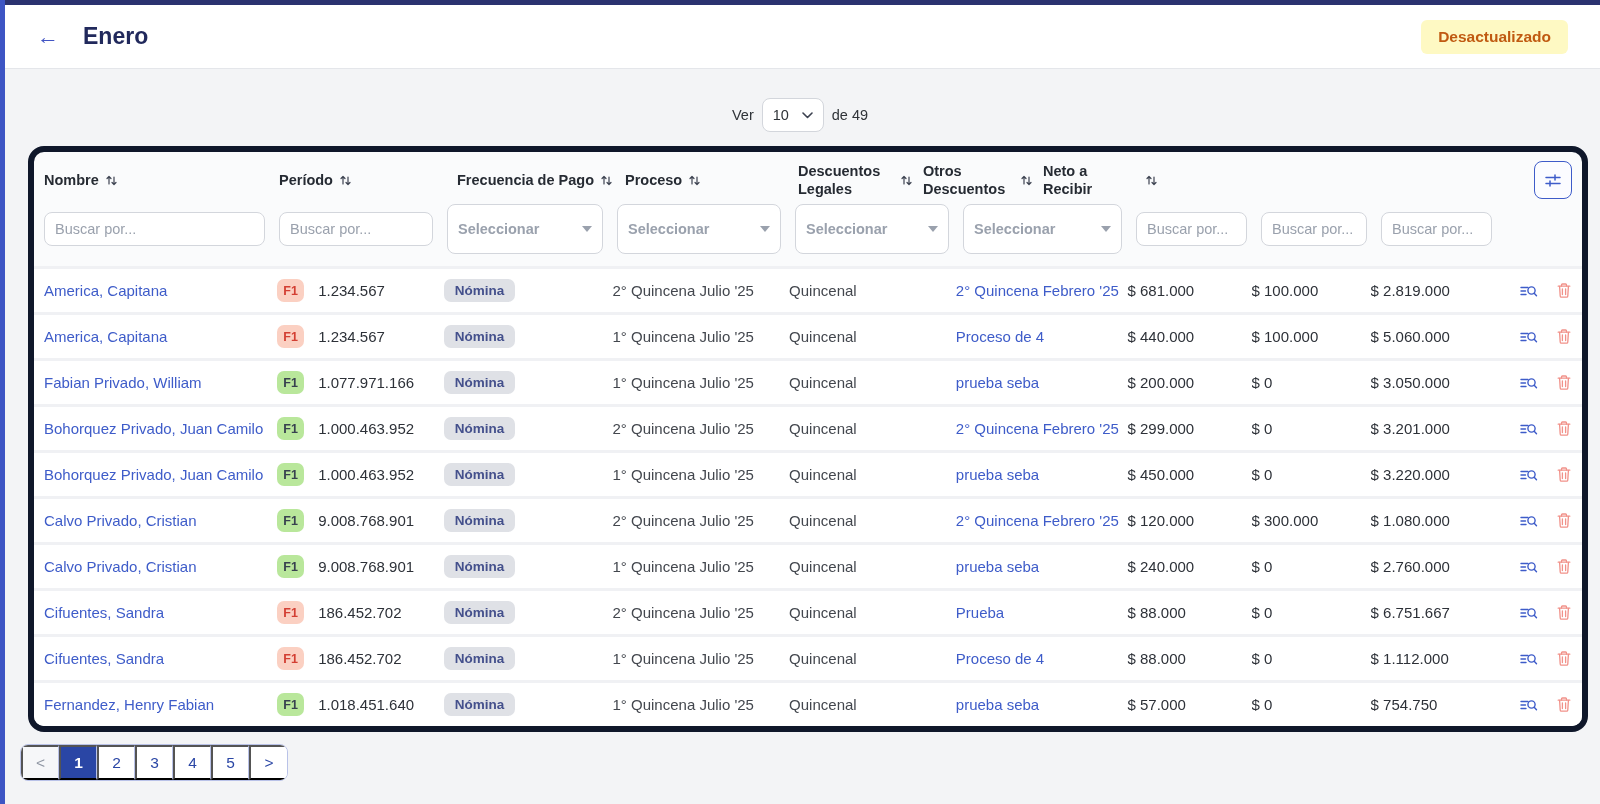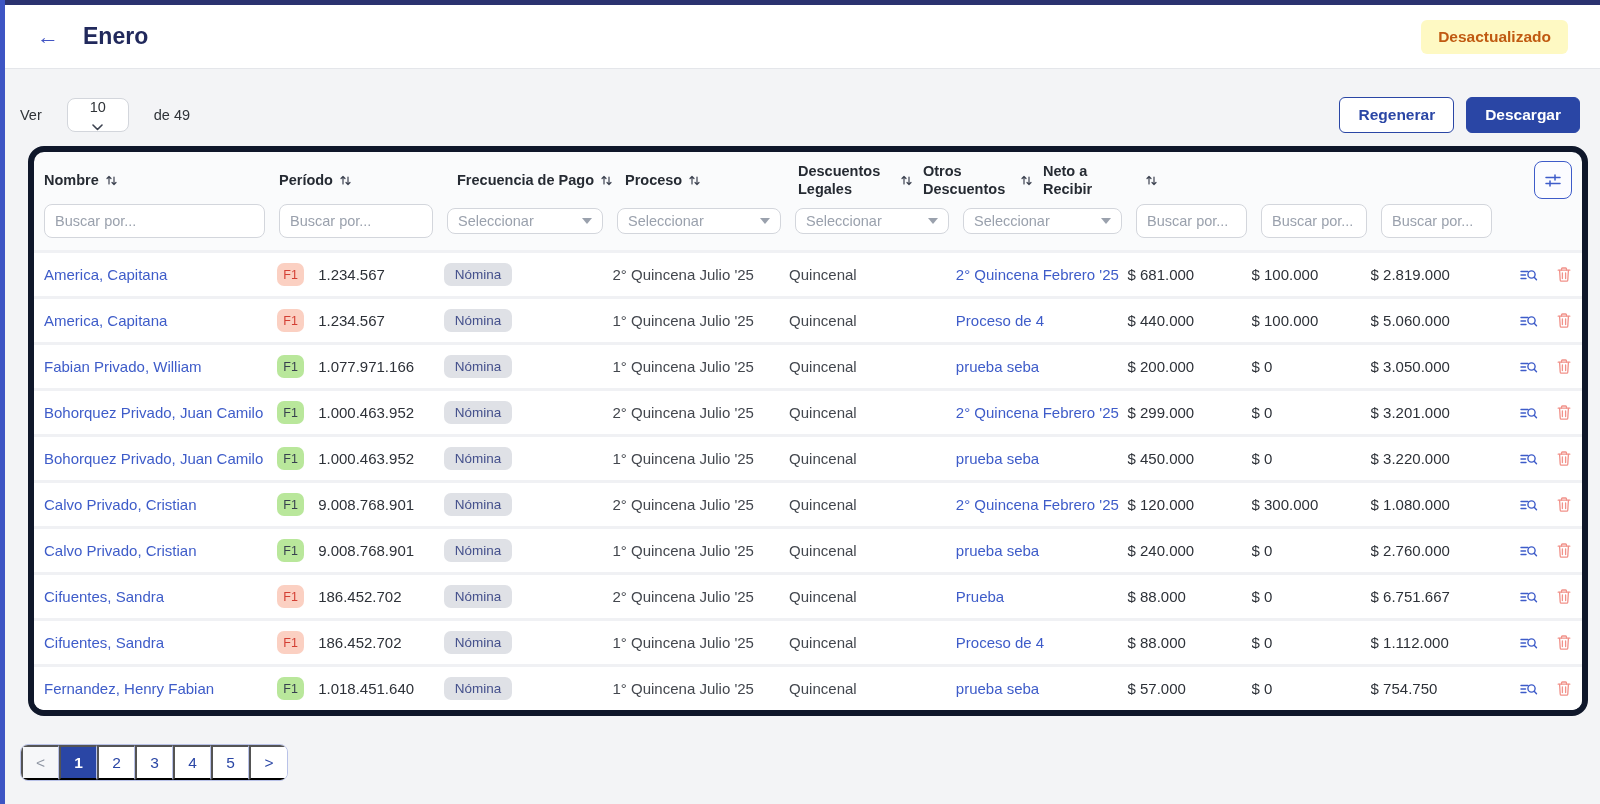--- a/index.html
+++ b/index.html
@@ -12,52 +12,52 @@
 
   
   .header-band { position:absolute; top:5px; left:5px; width:1595px; height:64px; background:#ffffff; border-bottom:1px solid #e4e6ea; display:flex; align-items:center; padding:0 32px; }
   .back-btn { color:#4255c4; font-size:22px; cursor:pointer; margin-right:24px; line-height:1; }
   .page-title { color:#21295c; font-size:23px; font-weight:700; }
   .status-badge { margin-left:auto; background:#fef9c3; color:#c05a11; font-size:15.5px; font-weight:600; padding:8px 17px; border-radius:6px; }
 
   
   .toolbar { position:absolute; top:96px; left:20px; width:1560px; height:38px; display:flex; align-items:center;justify-content:center; }
   .ver-label, .total-label { font-size:14.5px; color:#2f3338; }
-  .pagesize-select { display:inline-flex; align-items:center; justify-content:space-between; width:62px; height:34px; border:1px solid #d3d6dc; border-radius:8px; background:#fff; margin:0 25px; padding:0 10px; font-size:14.5px; color:#2f3338; cursor:pointer;flex-direction:column; }
+  .pagesize-select { display:inline-flex; align-items:center; justify-content:space-between; width:62px; height:34px; border:1px solid #d3d6dc; border-radius:8px; background:#fff; margin:0 8px; padding:0 10px; font-size:14.5px; color:#2f3338; cursor:pointer; }
   .toolbar-buttons { margin-left:auto; display:flex; gap:12px; }
   .btn-outline { background:#fff; border:1px solid #2a46a5; color:#2a46a5; font-size:15.5px; font-weight:600; border-radius:6px; padding:8px 18px; cursor:pointer; font-family:inherit; }
   .btn-solid { background:#2a46a5; border:1px solid #2a46a5; color:#fff; font-size:15.5px; font-weight:600; border-radius:6px; padding:8px 18px; cursor:pointer; font-family:inherit; }
 
   
   .card { position:absolute; top:146px; left:20px; width:1560px; background:#fafbfc; border:6px solid #0f172a; border-radius:16px; padding:0 10px; overflow:hidden;margin-left:8px; }
   .thead-labels { display:flex; align-items:center; min-height:52px; padding-top:4px; }
   .thead-filters { display:flex; align-items:center; padding-bottom:12px; }
   .hcell { display:flex; align-items:center; gap:6px; padding-right:10px; }
   .hlabel { font-size:14.5px; font-weight:700; color:#262b33; line-height:1.25; }
   .sort-icon { flex:0 0 auto; display:inline-flex; cursor:pointer; }
   .fcell { padding-right:14px; }
   .filter-input { width:100%; height:34px; border:1px solid #d3d6dc; border-radius:8px; background:#fff; font-family:inherit; font-size:14.5px; color:#2f3338; padding:0 10px; outline:none; }
   .filter-input::placeholder { color:#9aa1ad; }
-  .filter-select { display:flex; align-items:center; justify-content:space-between; height:26px; border:1px solid #d3d6dc; border-radius:8px; background:#fff; font-size:14.5px; color:#9aa1ad; padding:0 10px; cursor:pointer; }
+  .filter-select { display:flex; align-items:center; justify-content:space-between; height:50px; border:1px solid #d3d6dc; border-radius:8px; background:#fff; font-size:14.5px; color:#9aa1ad; padding:0 10px; cursor:pointer;font-weight:bold; }
   .caret-down { width:0; height:0; border-left:5px solid transparent; border-right:5px solid transparent; border-top:6px solid #9aa1ad; }
   .col-settings-btn { margin-left:auto; width:38px; height:38px; border:1px solid #3e5cc9; border-radius:8px; background:#fbfcff; display:flex; align-items:center; justify-content:center; cursor:pointer; }
 
   
   .c0{width:235px}.c1{width:168px}.c2{width:170px}.c3{width:178px}.c4{width:168px}.c5{width:173px}.c6{width:125px}.c7{width:120px}.c8{width:125px}.c9{width:78px; padding-right:0}
 
   
   .trow { display:flex; align-items:center; height:46px; background:#ffffff; border-top:3px solid #f0f1f4; margin:0 -10px; padding:0 10px; }
   .tcell { padding-right:10px; font-size:15px; color:#43474e; white-space:nowrap; overflow:hidden; }
   .name-link, .proc-link { color:#3e5cc9; cursor:pointer; }
   .doc-cell { display:flex; align-items:center; gap:14px; }
-  .doc-badge { min-width:27px; height:23px; display:inline-flex; align-items:center; justify-content:center; border-radius:7px; font-size:12.5px; font-weight:400; padding:8px 5px; }
+  .doc-badge { min-width:27px; height:23px; display:inline-flex; align-items:center; justify-content:center; border-radius:7px; font-size:12.5px; font-weight:700; padding:8px 5px; }
   .doc-badge.red { background:#fbd0c2; color:#d33f33; }
   .doc-badge.green { background:#b9e79b; color:#38414f; }
   .doc-num { color:#2d3138; }
-  .tipo-badge { display:inline-block; background:#dfe1e6; color:#44508c; font-size:13.5px; font-weight:400; padding:4px 11px; border-radius:7px; }
+  .tipo-badge { display:inline-block; background:#dfe1e6; color:#44508c; font-size:13.5px; font-weight:700; padding:4px 11px; border-radius:7px; }
   .money { color:#2d3138; }
   .actions-cell { display:flex; align-items:center; gap:18px; justify-content:flex-end; width:78px; }
   .icon-btn { display:inline-flex; cursor:pointer; background:none; border:none; padding:0; }
 
   
   .pagination { position:absolute; left:20px; top:744px; display:inline-flex; border:1px solid #b9c2e8; border-radius:8px; overflow:hidden; background:#fff; }
   .page-btn { width:38px; height:35px; display:flex; align-items:center; justify-content:center; font-size:15.5px; color:#2a46a5; border-right:1px solid #b9c2e8; cursor:pointer; background:#fff; font-family:inherit; }
   .page-btn:last-child { border-right:none; }
   .page-btn.prev { color:#8f96a3; background:#f6f7f9; }
   .page-btn.active { background:#2a46a5; color:#fff; font-weight:700; }
@@ -76,24 +76,20 @@
 
 <div class="toolbar">
   <span class="ver-label">Ver</span>
   <span class="pagesize-select">
     <span>10</span>
     <svg width="11" height="7" viewBox="0 0 11 7">
         <path d="M1 1l4.5 4.5L10 1" stroke="#3c4250" stroke-width="1.6" fill="none" stroke-linecap="round" stroke-linejoin="round"></path>
       </svg>
   </span>
   <span class="total-label">de 49</span>
-  <div class="toolbar-buttons">
-    <button class="btn-outline">Regenerar</button>
-    <button class="btn-solid">Descargar</button>
-  </div>
 </div>
 
 <div class="card">
   <div class="thead-labels" id="thead-labels">
       <div class="hcell c0">
         <span class="hlabel">Nombre</span>
         <svg class="sort-icon" width="13" height="13" viewBox="0 0 13 13" fill="none" stroke="#3c4250" stroke-width="1.2" stroke-linecap="round" stroke-linejoin="round">
           <path d="M4 10V2.5M2 4.5l2-2 2 2"></path>
           <path d="M9 3v7.5M7 8.5l2 2 2-2"></path>
         </svg>

